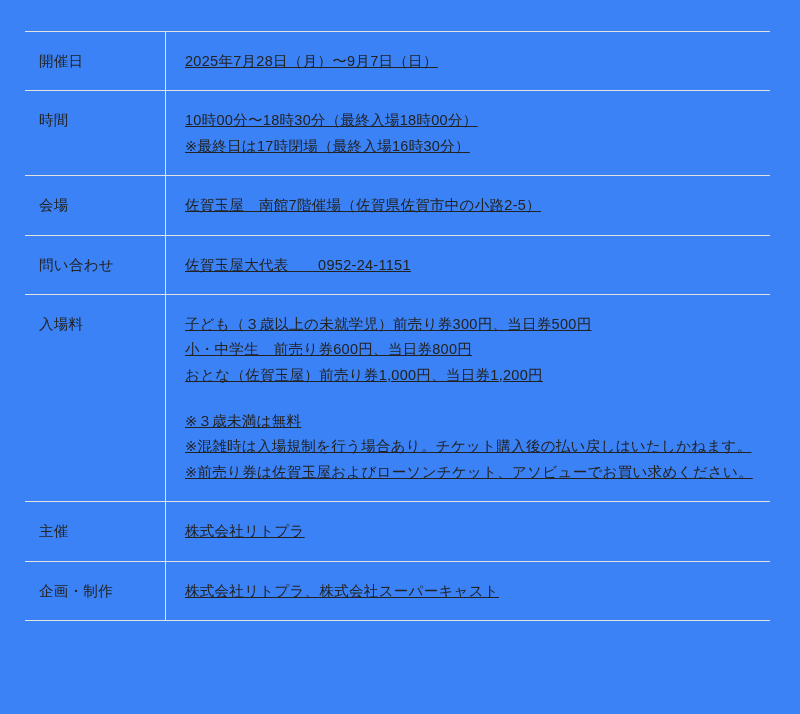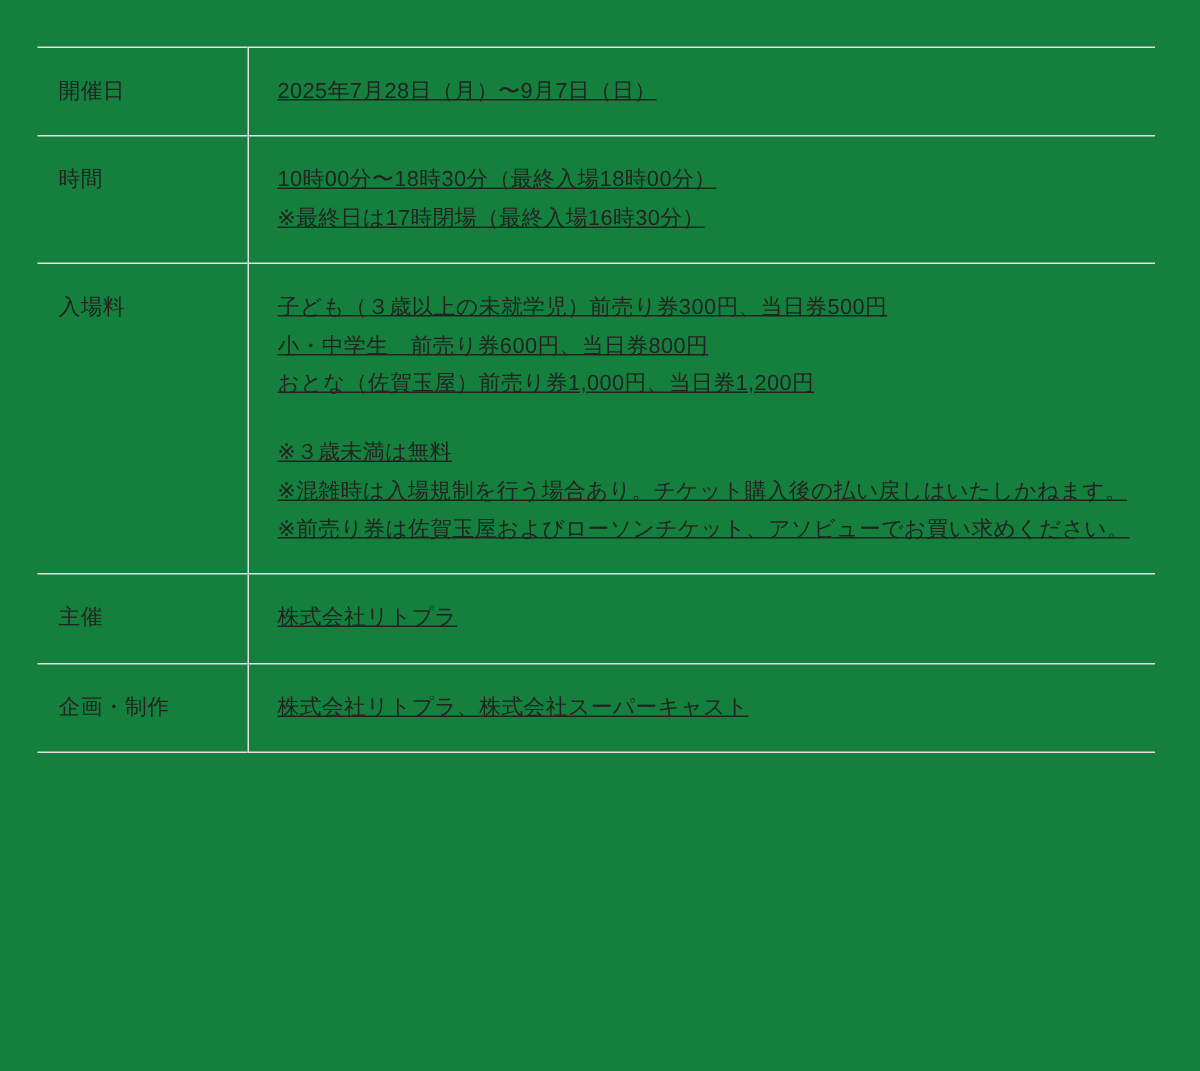--- a/index.html
+++ b/index.html
@@ -7,21 +7,21 @@
     padding: 0;
     background: #ffffff;
     width: 800px;
     height: 714px;
     font-family: "Liberation Sans", "DejaVu Sans", sans-serif;
   }
   .page {
     position: relative;
     width: 800px;
     height: 714px;
-    background: #15803d;
+    background: #3b82f6;
     box-sizing: border-box;
   }
   .info-table {
     position: absolute;
     left: 25px;
     top: 31px;
     width: 745px;
     border-collapse: collapse;
     table-layout: fixed;
   }
@@ -69,20 +69,32 @@
         </td>
       </tr>
       <tr>
         <td class="label">時間</td>
         <td class="value">
           <span class="line">10時00分〜18時30分（最終入場18時00分）</span>
           <span class="line">※最終日は17時閉場（最終入場16時30分）</span>
         </td>
       </tr>
       <tr>
+        <td class="label">会場</td>
+        <td class="value">
+          <span class="line">佐賀玉屋　南館7階催場（佐賀県佐賀市中の小路2-5）</span>
+        </td>
+      </tr>
+      <tr>
+        <td class="label">問い合わせ</td>
+        <td class="value">
+          <span class="line">佐賀玉屋大代表　　0952-24-1151</span>
+        </td>
+      </tr>
+      <tr>
         <td class="label">入場料</td>
         <td class="value">
           <span class="line">子ども（３歳以上の未就学児）前売り券300円、当日券500円</span>
           <span class="line">小・中学生　前売り券600円、当日券800円</span>
           <span class="line">おとな（佐賀玉屋）前売り券1,000円、当日券1,200円</span>
           <span class="spacer"></span>
           <span class="line">※３歳未満は無料</span>
           <span class="line">※混雑時は入場規制を行う場合あり。チケット購入後の払い戻しはいたしかねます。</span>
           <span class="line">※前売り券は佐賀玉屋およびローソンチケット、アソビューでお買い求めください。</span>
         </td>

